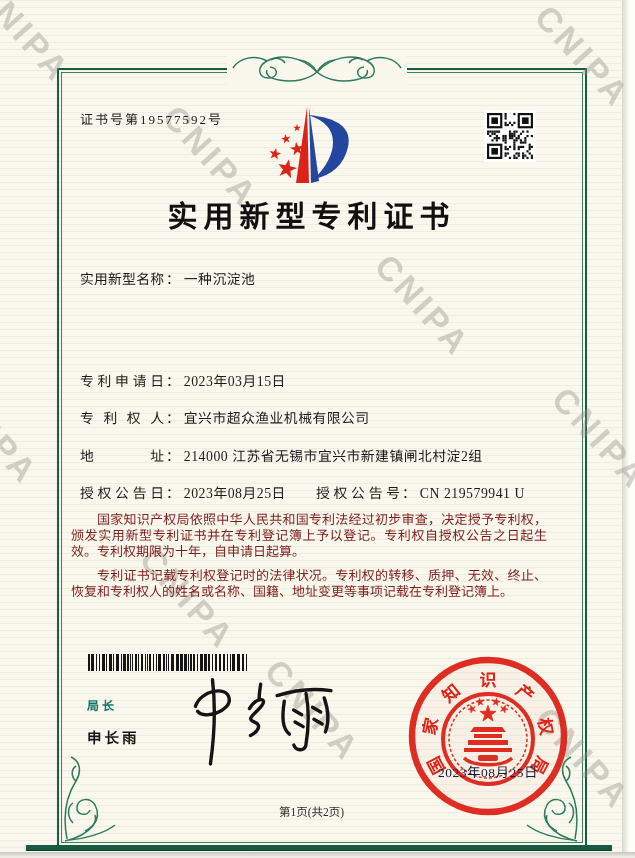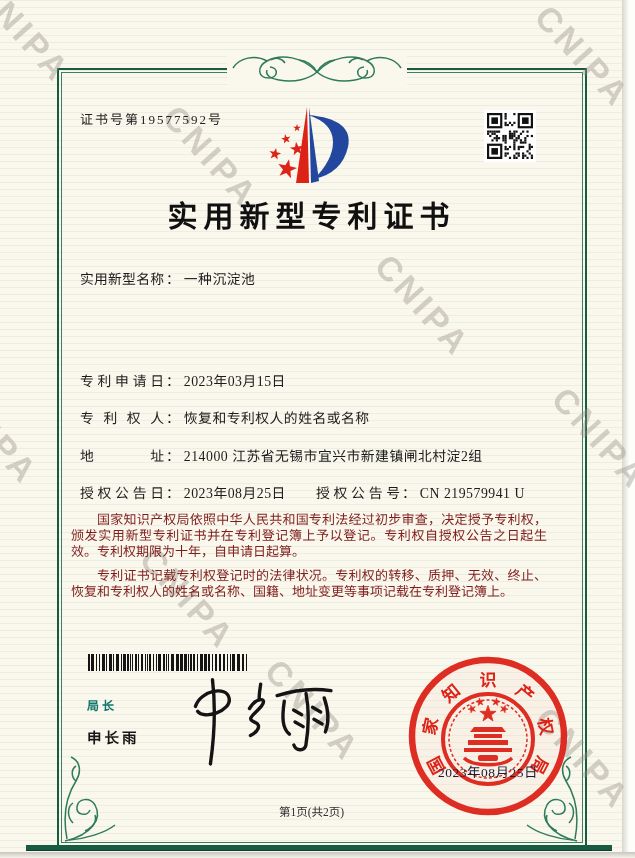--- a/index.html
+++ b/index.html
@@ -252,21 +252,21 @@
 
   <div class="title">实用新型专利证书</div>
 
   <div class="row" style="top:268px;">
     <span class="flabel">实用新型名称</span><span class="colon">：</span><span class="fval">一种沉淀池</span>
   </div>
   <div class="row" style="top:370px;">
     <span class="flabel">专利申请日</span><span class="colon">：</span><span class="fval">2023年03月15日</span>
   </div>
   <div class="row" style="top:407px;">
-    <span class="flabel">专利权人</span><span class="colon">：</span><span class="fval">恢复和专利权人的姓名或名称</span>
+    <span class="flabel">专利权人</span><span class="colon">：</span><span class="fval">宜兴市超众渔业机械有限公司</span>
   </div>
   <div class="row" style="top:445px;">
     <span class="flabel">地址</span><span class="colon">：</span><span class="fval">214000 江苏省无锡市宜兴市新建镇闸北村淀2组</span>
   </div>
   <div class="row" style="top:482px;">
     <span class="flabel">授权公告日</span><span class="colon">：</span><span class="fval">2023年08月25日</span>
     <span class="grant-group">
       <span class="flabel">授权公告号</span><span class="colon">：</span><span class="fval">CN 219579941 U</span>
     </span>
   </div>

